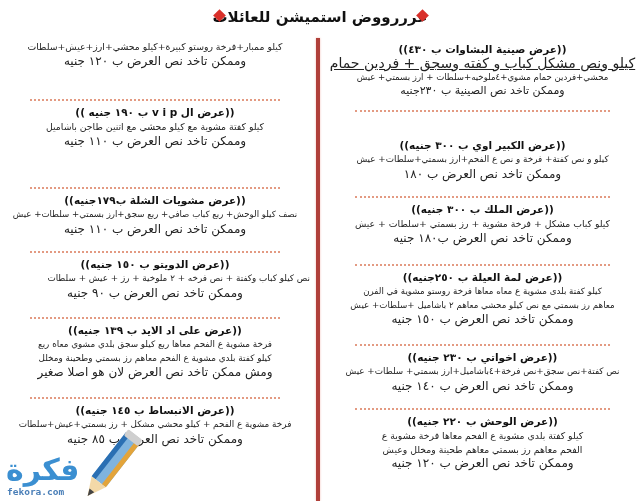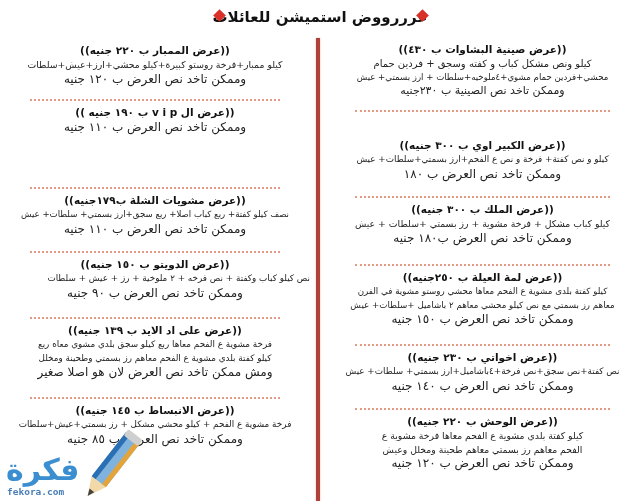--- a/index.html
+++ b/index.html
@@ -72,73 +72,73 @@
     <span class="diamond left"></span>
     <h1 class="title">عرررووض استميشن للعائلات</h1>
     <span class="diamond right"></span>
   </div>
 
   <div class="divider"></div>
 
   <div class="col right">
     <div class="offer" style="height:68px;padding-top:3px;">
       <div class="offer-title">((عرض صينية البشاوات ب ٤٣٠))</div>
-      <div class="offer-line" style="font-size:10px;">كيلو ونص مشكل كباب و كفته وسجق + فردين حمام</div>
+      <div class="offer-line" style="font-size:14px;text-decoration:underline;">كيلو ونص مشكل كباب و كفته وسجق + فردين حمام</div>
       <div class="offer-line" style="font-size:8.6px;">محشي+فردين حمام مشوي+٤ملوخيه+سلطات + ارز بسمتي+ عيش</div>
       <div class="offer-note" style="font-size:11px;">وممكن تاخد نص الصينية ب ٢٣٠جنيه</div>
     </div>
     <div class="sep"></div>
     <div class="offer" style="height:56px;margin-top:25px;">
       <div class="offer-title">((عرض الكبير اوي ب ٣٠٠ جنيه))</div>
       <div class="offer-line" style="font-size:8.8px;">كيلو و نص كفتة+ فرخة و نص ع الفحم+ارز بسمتي+سلطات+ عيش</div>
       <div class="offer-note">وممكن تاخد نص العرض ب ١٨٠</div>
     </div>
     <div class="sep"></div>
     <div class="offer" style="height:60px;">
       <div class="offer-title">((عرض الملك ب ٣٠٠ جنيه))</div>
       <div class="offer-line">كيلو كباب مشكل + فرخة مشوية + رز بسمتي +سلطات + عيش</div>
       <div class="offer-note">وممكن تاخد نص العرض ب١٨٠ جنيه</div>
     </div>
     <div class="sep"></div>
     <div class="offer" style="height:72px;">
       <div class="offer-title">((عرض لمة العيلة ب ٢٥٠جنيه))</div>
-      <div class="offer-line" style="font-size:8.7px;">كيلو كفتة بلدى مشوية ع الفحم معاها محشي روستو مشوية في الفرن</div>
+      <div class="offer-line" style="font-size:8.7px;">كيلو كفتة بلدى مشوية ع معاه معاها فرخة روستو مشوية في الفرن</div>
       <div class="offer-line" style="font-size:8.7px;">معاهم رز بسمتي مع نص كيلو محشي معاهم ٢ باشاميل +سلطات+ عيش</div>
       <div class="offer-note">وممكن تاخد نص العرض ب ١٥٠ جنيه</div>
     </div>
     <div class="sep"></div>
     <div class="offer" style="height:56px;">
       <div class="offer-title">((عرض اخواتي ب ٢٣٠ جنيه))</div>
       <div class="offer-line" style="font-size:8.8px;">نص كفتة+نص سجق+نص فرخة+٤باشاميل+ارز بسمتي+ سلطات+ عيش</div>
       <div class="offer-note">وممكن تاخد نص العرض ب ١٤٠ جنيه</div>
     </div>
     <div class="sep"></div>
     <div class="offer">
       <div class="offer-title">((عرض الوحش ب ٢٢٠ جنيه))</div>
       <div class="offer-line">كيلو كفتة بلدي مشوية ع الفحم معاها فرخة مشوية ع</div>
       <div class="offer-line">الفحم معاهم رز بسمتي معاهم طحينة ومخلل وعيش</div>
       <div class="offer-note">وممكن تاخد نص العرض ب ١٢٠ جنيه</div>
     </div>
   </div>
 
   <div class="col left">
     <div class="offer" style="height:56px;padding-top:4px;">
-      <div class="offer-title">((عرض الممبار ب ٢٢٠ جنيه))</div>
       <div class="offer-line">كيلو ممبار+فرخة روستو كبيرة+كيلو محشي+ارز+عيش+سلطات</div>
       <div class="offer-note">وممكن تاخد نص العرض ب ١٢٠ جنيه</div>
     </div>
     <div class="sep"></div>
     <div class="offer" style="height:80px;">
       <div class="offer-title">((عرض ال v i p ب ١٩٠ جنيه ))</div>
+      <div class="offer-line">كيلو كفتة مشوية مع كيلو محشي مع اتنين طاجن باشاميل</div>
       <div class="offer-note">وممكن تاخد نص العرض ب ١١٠ جنيه</div>
     </div>
     <div class="sep"></div>
     <div class="offer" style="height:56px;">
       <div class="offer-title">((عرض مشويات الشلة ب١٧٩جنيه))</div>
-      <div class="offer-line" style="font-size:8.6px;">نصف كيلو كفتة+ ربع كباب اصلا+ ربع سجق+ارز بسمتي+ سلطات+ عيش</div>
+      <div class="offer-line" style="font-size:8.6px;">نصف كيلو الوحش+ ربع كباب صافي+ ربع سجق+ارز بسمتي+ سلطات+ عيش</div>
       <div class="offer-note">وممكن تاخد نص العرض ب ١١٠ جنيه</div>
     </div>
     <div class="sep"></div>
     <div class="offer" style="height:58px;">
       <div class="offer-title">((عرض الدويتو ب ١٥٠ جنيه))</div>
       <div class="offer-line" style="font-size:8.8px;margin-left:48px;">نص كيلو كباب وكفتة + نص فرخه + ٢ ملوخية + رز + عيش + سلطات</div>
       <div class="offer-note">وممكن تاخد نص العرض ب ٩٠ جنيه</div>
     </div>
     <div class="sep"></div>
     <div class="offer" style="height:72px;">

